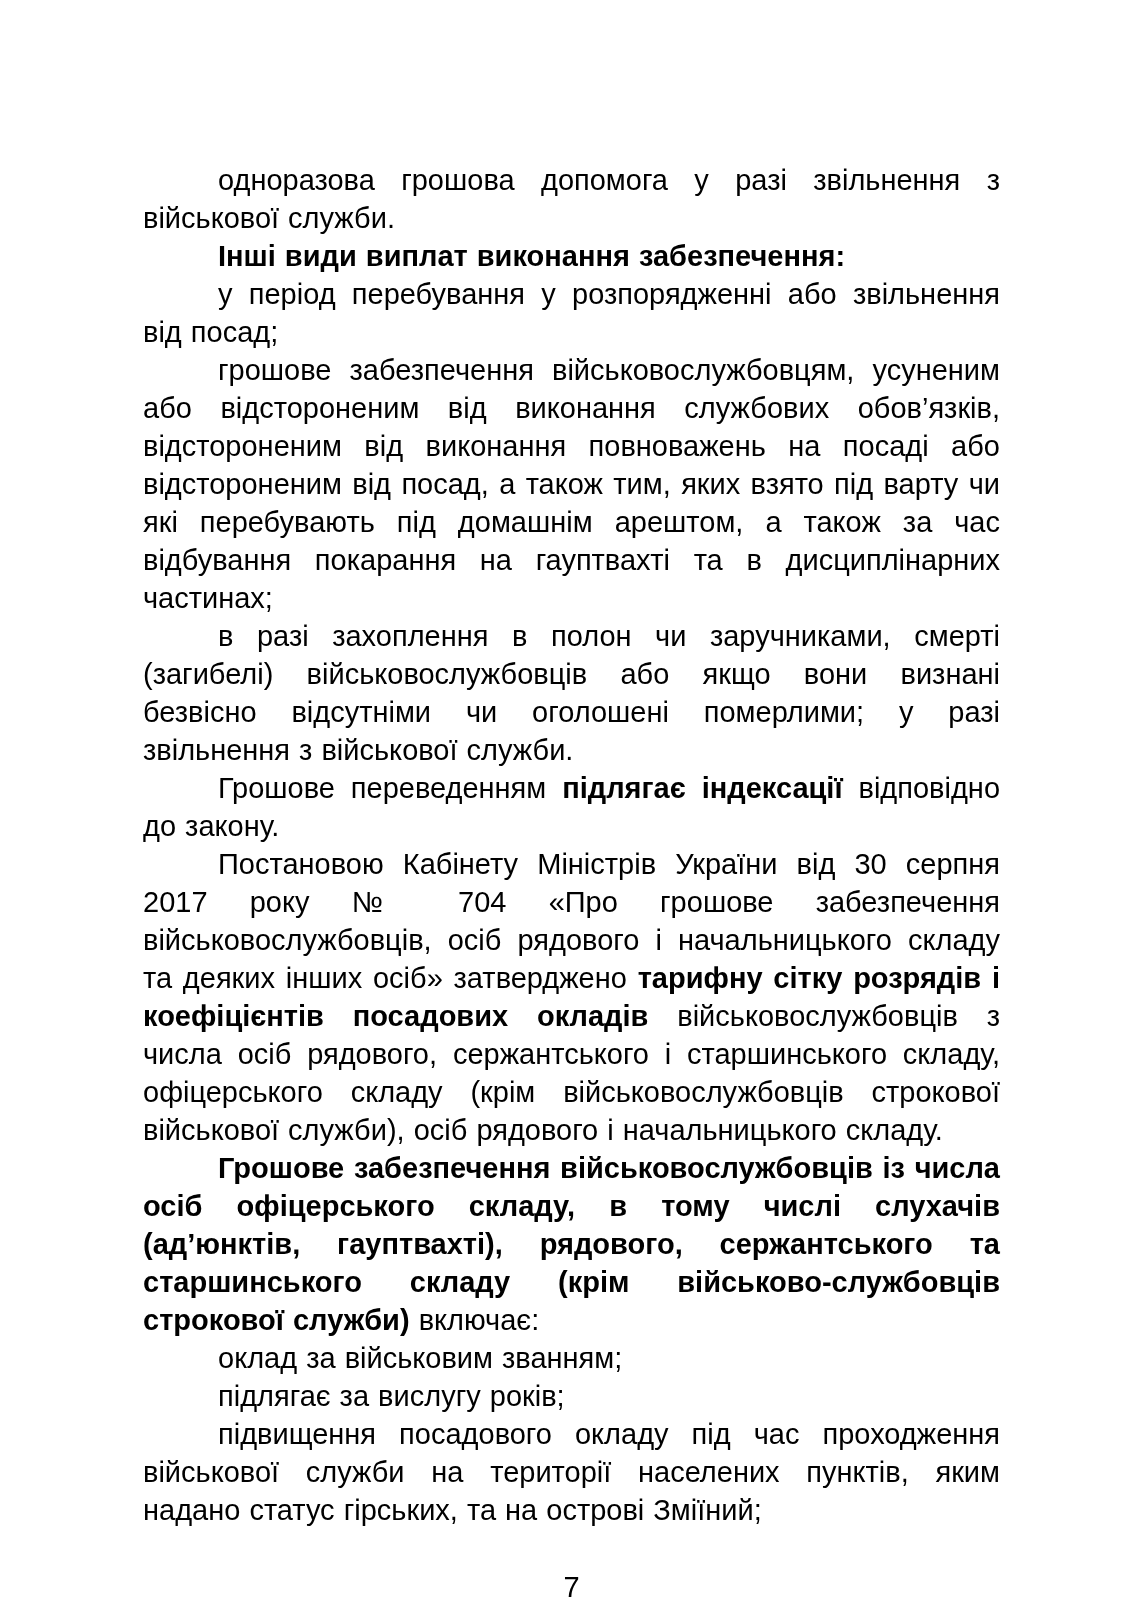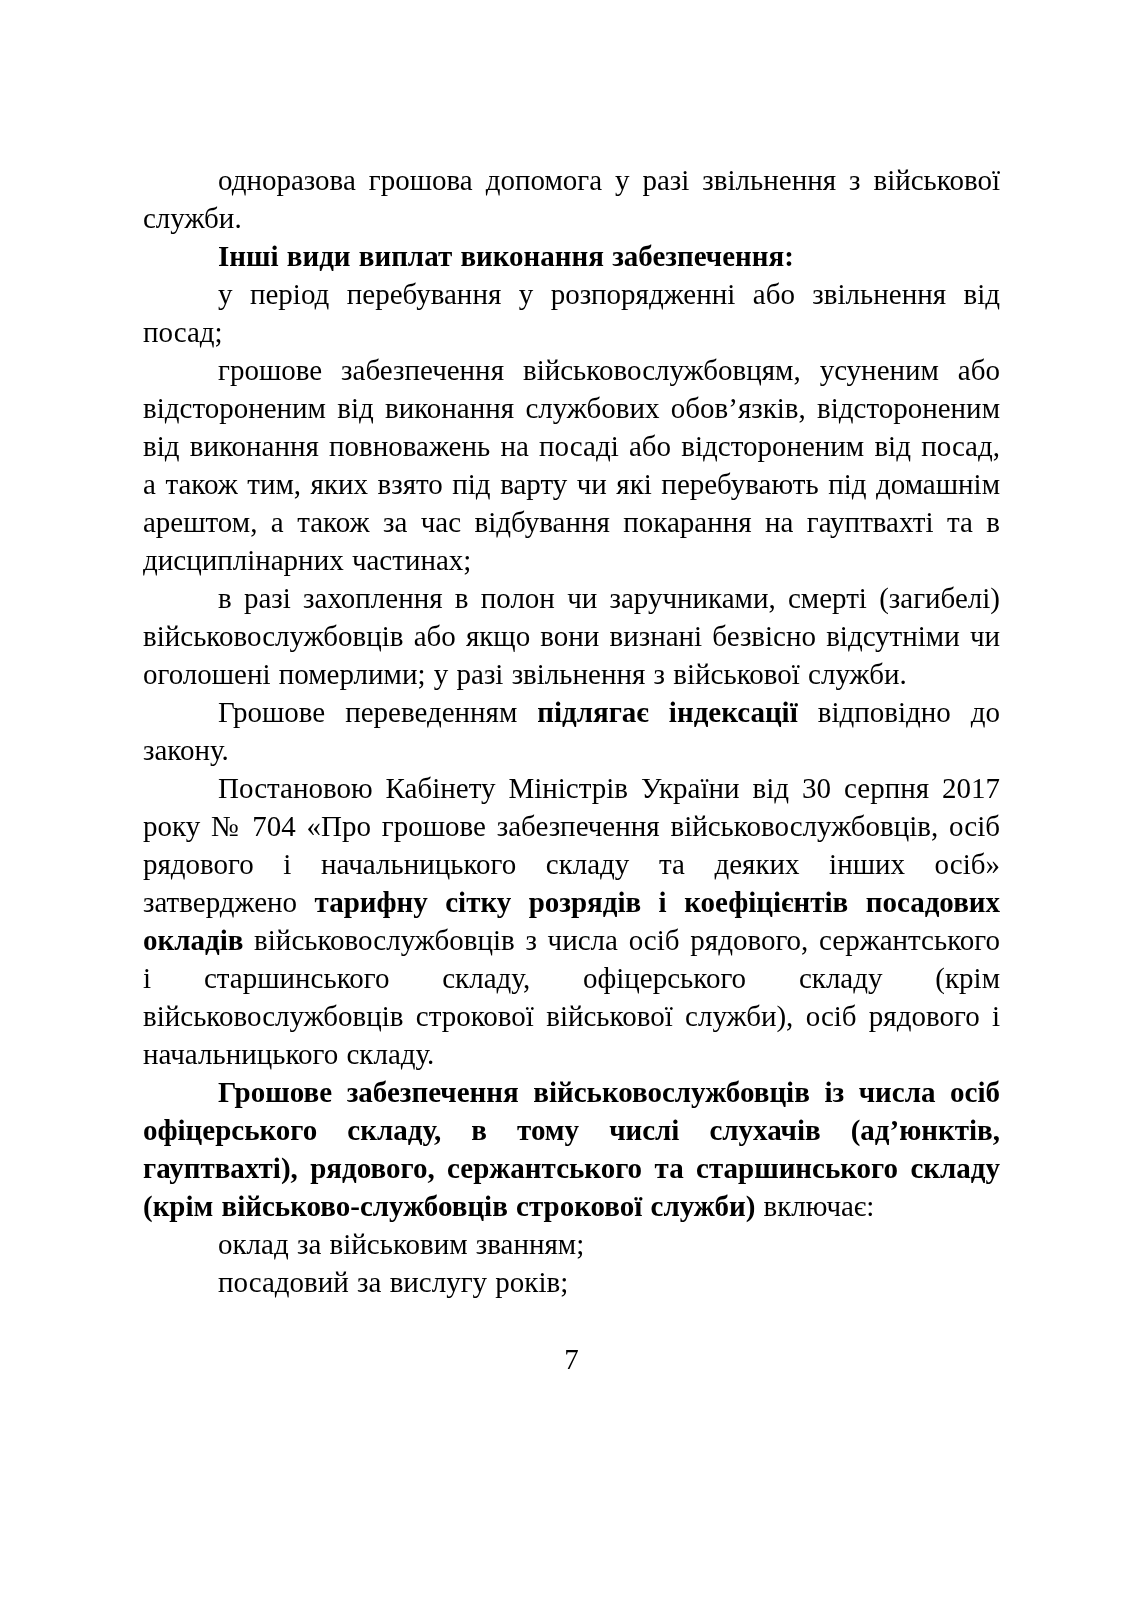--- a/index.html
+++ b/index.html
@@ -8,21 +8,21 @@
     background: #ffffff;
   }
   .page {
     position: relative;
     width: 1142px;
     height: 1615px;
     background: #ffffff;
     box-sizing: border-box;
     padding: 161px 142px 0 143px;
     color: #000000;
-    font-family: Liberation Serif, serif;
+    font-family: Liberation Sans, sans-serif;
     font-size: 29px;
     line-height: 38px;
     overflow: hidden;
   }
   .doc-body p.para {
     margin: 0;
     text-align: justify;
     text-indent: 75px;
     word-spacing: 1px;
   }
@@ -42,16 +42,17 @@
   <div class="doc-body">
       <p class="para"><span>одноразова грошова допомога у разі звільнення з військової служби.</span></p>
       <p class="para"><span class="bold">Інші види виплат виконання забезпечення:</span></p>
       <p class="para"><span>у період перебування у розпорядженні або звільнення від посад;</span></p>
       <p class="para"><span>грошове забезпечення військовослужбовцям, усуненим або відстороненим від виконання службових обов’язків, відстороненим від виконання повноважень на посаді або відстороненим від посад, а також тим, яких взято під варту чи які перебувають під домашнім арештом, а також за час відбування покарання на гауптвахті та в дисциплінарних частинах;</span></p>
       <p class="para"><span>в разі захоплення в полон чи заручниками, смерті (загибелі) військовослужбовців або якщо вони визнані безвісно відсутніми чи оголошені померлими; у разі звільнення з військової служби.</span></p>
       <p class="para"><span>Грошове переведенням </span><span class="bold">підлягає індексації</span><span> відповідно до закону.</span></p>
       <p class="para"><span>Постановою Кабінету Міністрів України від 30 серпня 2017 року № 704 «Про грошове забезпечення військовослужбовців, осіб рядового і начальницького складу та деяких інших осіб» затверджено </span><span class="bold">тарифну сітку розрядів і коефіцієнтів посадових окладів</span><span> військовослужбовців з числа осіб рядового, сержантського і старшинського складу, офіцерського складу (крім військовослужбовців строкової військової служби), осіб рядового і начальницького складу.</span></p>
       <p class="para"><span class="bold">Грошове забезпечення військовослужбовців із числа осіб офіцерського складу, в тому числі слухачів (ад’юнктів, гауптвахті), рядового, сержантського та старшинського складу (крім військово-службовців строкової служби)</span><span> включає:</span></p>
       <p class="para"><span>оклад за військовим званням;</span></p>
-      <p class="para"><span>посадовий за вислугу років;</span></p>
+      <p class="para"><span>підлягає за вислугу років;</span></p>
+      <p class="para"><span>підвищення посадового окладу під час проходження військової служби на території населених пунктів, яким надано статус гірських, та на острові Зміїний;</span></p>
     </div>
   <div class="page-number">7</div>
 </div>
 
 </body></html>

